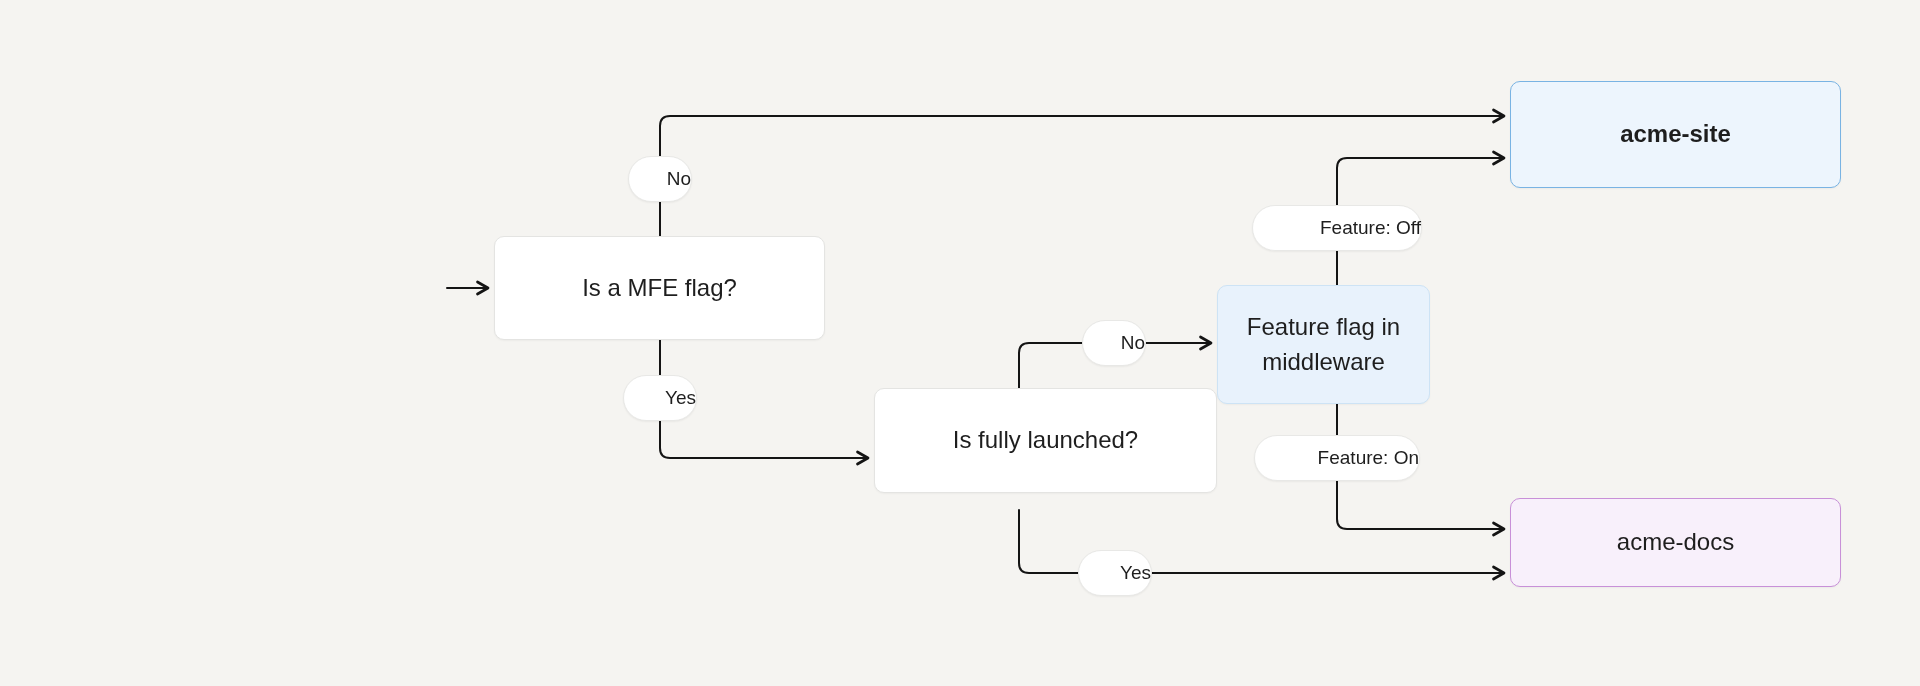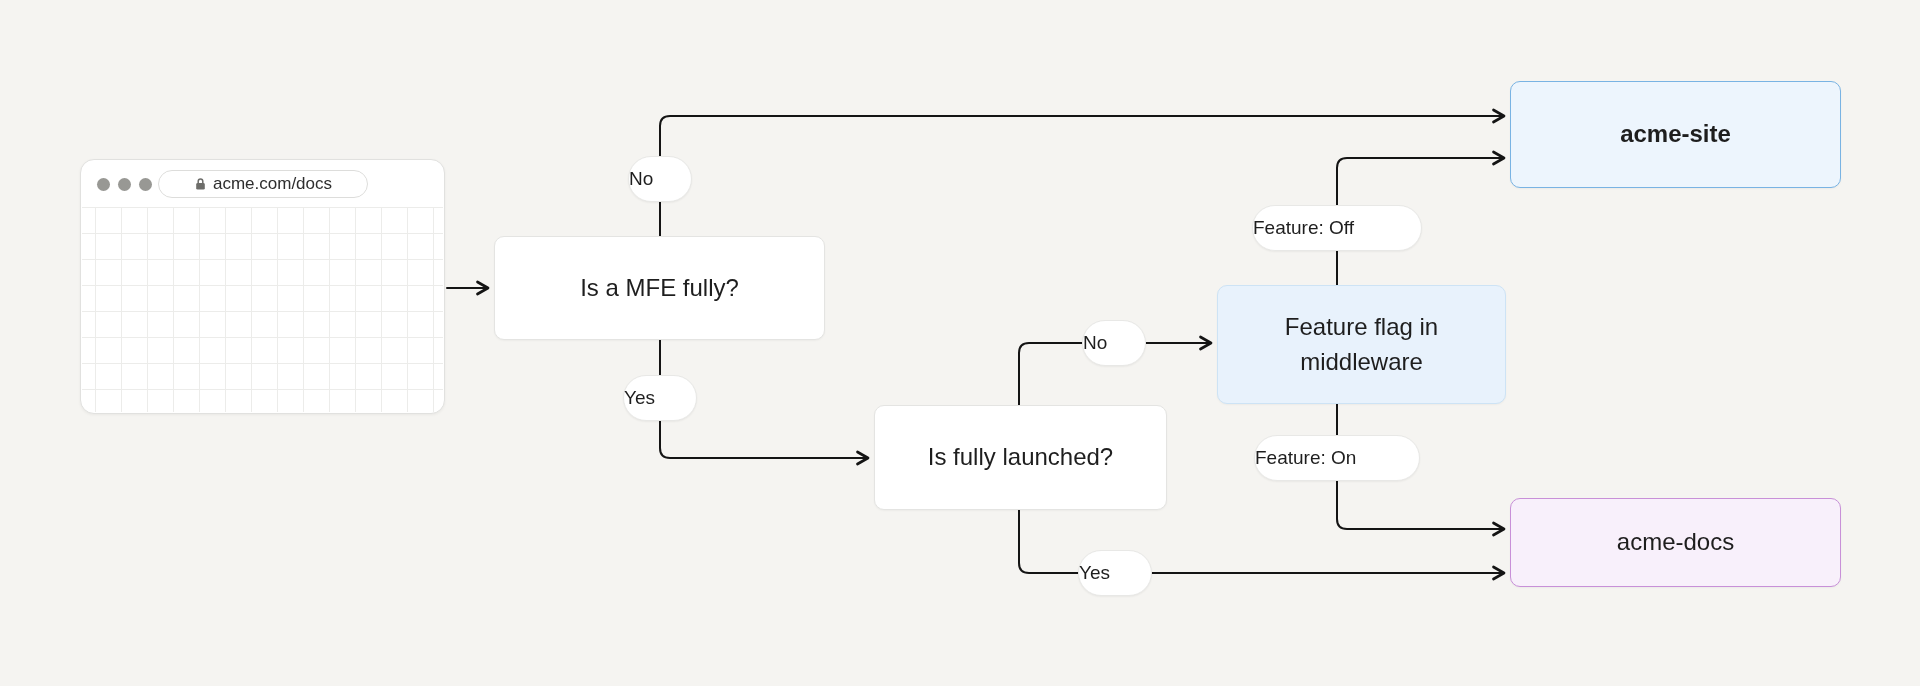--- a/index.html
+++ b/index.html
@@ -56,38 +56,38 @@
 
   
   .node{
     position:absolute;z-index:2;
     display:flex;align-items:center;justify-content:center;text-align:center;
     background:#ffffff;border:1px solid var(--node-border);border-radius:10px;
     box-shadow:0 1px 2px rgba(0,0,0,0.04);
     font-size:24px;line-height:1.45;color:var(--text);
   }
   .node-mfe{left:494px;top:236px;width:331px;height:104px;}
-  .node-launched{left:874px;top:405px;width:293px;height:105px;}
+  .node-launched{left:874px;top:388px;width:343px;height:105px;}
   .node-feature{
-    left:1217px;top:285px;width:289px;height:119px;padding:9px 24px;
+    left:1217px;top:285px;width:213px;height:119px;padding:9px 24px;
     background:var(--feature_flag_bg);border-color:var(--feature_flag_border);
   }
   .node-site{
     left:1510px;top:81px;width:331px;height:107px;
     background:var(--site_bg);border:1.5px solid var(--site_border);font-weight:bold;
   }
   .node-docs{
     left:1510px;top:498px;width:331px;height:89px;
     background:var(--docs_bg);border:1.5px solid var(--docs_border);
   }
 
   
   .pill{
     position:absolute;z-index:3;
-    display:flex;align-items:center;justify-content:flex-start;
+    display:flex;align-items:center;justify-content:flex-end;
     background:#ffffff;border:1.5px solid var(--pill-border);border-radius:999px;
     box-shadow:0 1px 2px rgba(0,0,0,0.05);
     font-size:19px;color:var(--text);height:46px;
   }
   .pill-mfe-no{left:628px;top:156px;width:64px;}
   .pill-mfe-yes{left:623px;top:375px;width:74px;}
   .pill-launched-no{left:1082px;top:320px;width:64px;}
   .pill-launched-yes{left:1078px;top:550px;width:74px;}
   .pill-feature-off{left:1252px;top:205px;width:170px;}
   .pill-feature-on{left:1254px;top:435px;width:166px;}
@@ -107,40 +107,23 @@
       <path d="M 447 288 L 488 288" marker-end="url(#arrow)"></path>
       <path d="M 660 236 L 660 126 Q 660 116 670 116 L 1504 116" marker-end="url(#arrow)"></path>
       <path d="M 660 340 L 660 448 Q 660 458 670 458 L 868 458" marker-end="url(#arrow)"></path>
       <path d="M 1019 405 L 1019 353 Q 1019 343 1029 343 L 1211 343" marker-end="url(#arrow)"></path>
       <path d="M 1019 510 L 1019 563 Q 1019 573 1029 573 L 1504 573" marker-end="url(#arrow)"></path>
       <path d="M 1337 285 L 1337 168 Q 1337 158 1347 158 L 1504 158" marker-end="url(#arrow)"></path>
       <path d="M 1337 404 L 1337 519 Q 1337 529 1347 529 L 1504 529" marker-end="url(#arrow)"></path>
     </g>
   </svg>
 
-  <div class="browser">
-    <div class="browser-header">
-      <div class="browser-dots">
-        <span class="dot"></span>
-        <span class="dot"></span>
-        <span class="dot"></span>
-      </div>
-      <div class="url-pill">
-        <svg class="lock-icon" width="13" height="14" viewBox="0 0 13 14">
-          <rect x="2.2" y="6" width="8.6" height="6.6" rx="1.4" fill="#6d6d6a"></rect>
-          <path d="M4.2 6 V4.2 a2.3 2.3 0 0 1 4.6 0 V6" fill="none" stroke="#6d6d6a" stroke-width="1.5"></path>
-        </svg>
-        <span>acme.com/docs</span>
-      </div>
-    </div>
-    <div class="browser-grid"></div>
-  </div>
 
   <div class="node node-mfe">
-    <span>Is a MFE fully?</span>
+    <span>Is a MFE flag?</span>
   </div>
   <div class="node node-launched">
     <span>Is fully launched?</span>
   </div>
   <div class="node node-feature">
     <span>Feature flag in middleware</span>
   </div>
   <div class="node node-site">
     <span>acme-site</span>
   </div>

